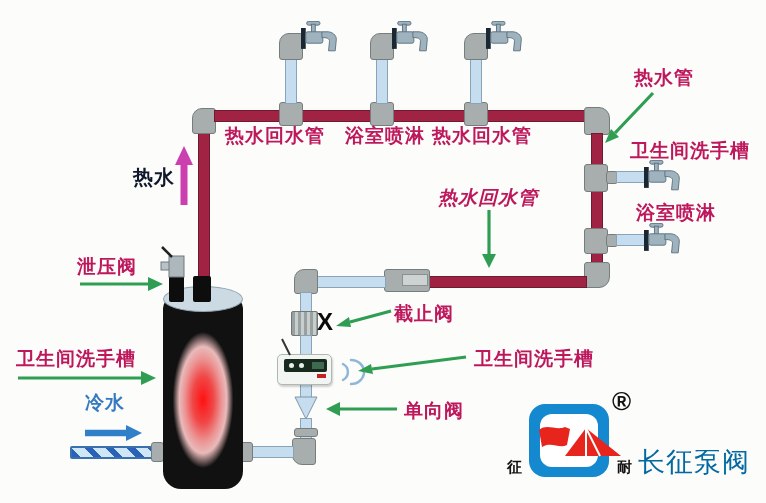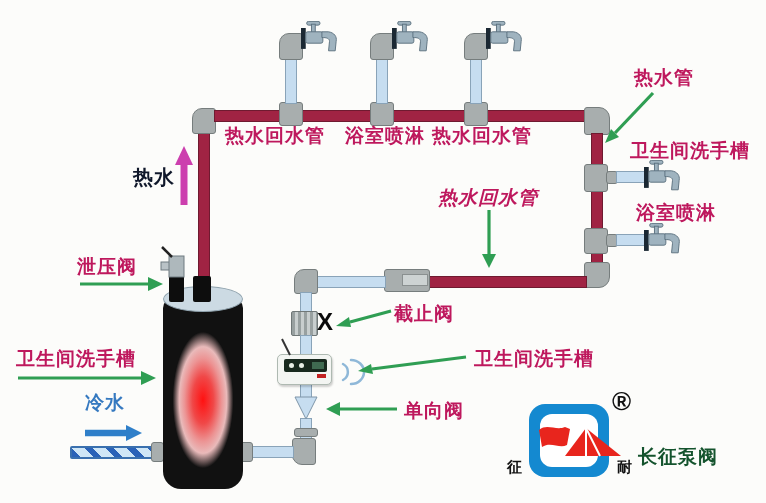--- a/index.html
+++ b/index.html
@@ -42,21 +42,21 @@
 
   
   .lbl{position:absolute;font-size:19px;font-weight:700;color:#be185d;white-space:nowrap;letter-spacing:1px;}
   .lbl-hot{color:#0f172a;font-size:20px;}
   .lbl-cold{color:#3579c0;}
 
   
   .logo{position:absolute;left:505px;top:386px;width:260px;height:110px;}
   .logo .reg{position:absolute;left:107px;top:0px;font-size:26px;font-weight:700;color:#111;}
   .logo .abbr{position:absolute;left:135px;top:26px;font-size:30px;font-weight:900;color:#0e8fd6;letter-spacing:2px;}
-  .logo .cname{position:absolute;left:133px;top:58px;font-size:19px;font-weight:700;color:#14532d;letter-spacing:1px;}
+  .logo .cname{position:absolute;left:133px;top:58px;font-size:27px;font-weight:400;color:#0369a1;letter-spacing:1px;}
   .logo .stamp{position:absolute;font-size:15px;font-weight:700;color:#111;}
 
   svg.overlay{position:absolute;left:0;top:0;z-index:7;pointer-events:none;}
   .layer-labels{z-index:8;}
 </style>
 </head>
 <body>
 
 <div class="stage">
 

